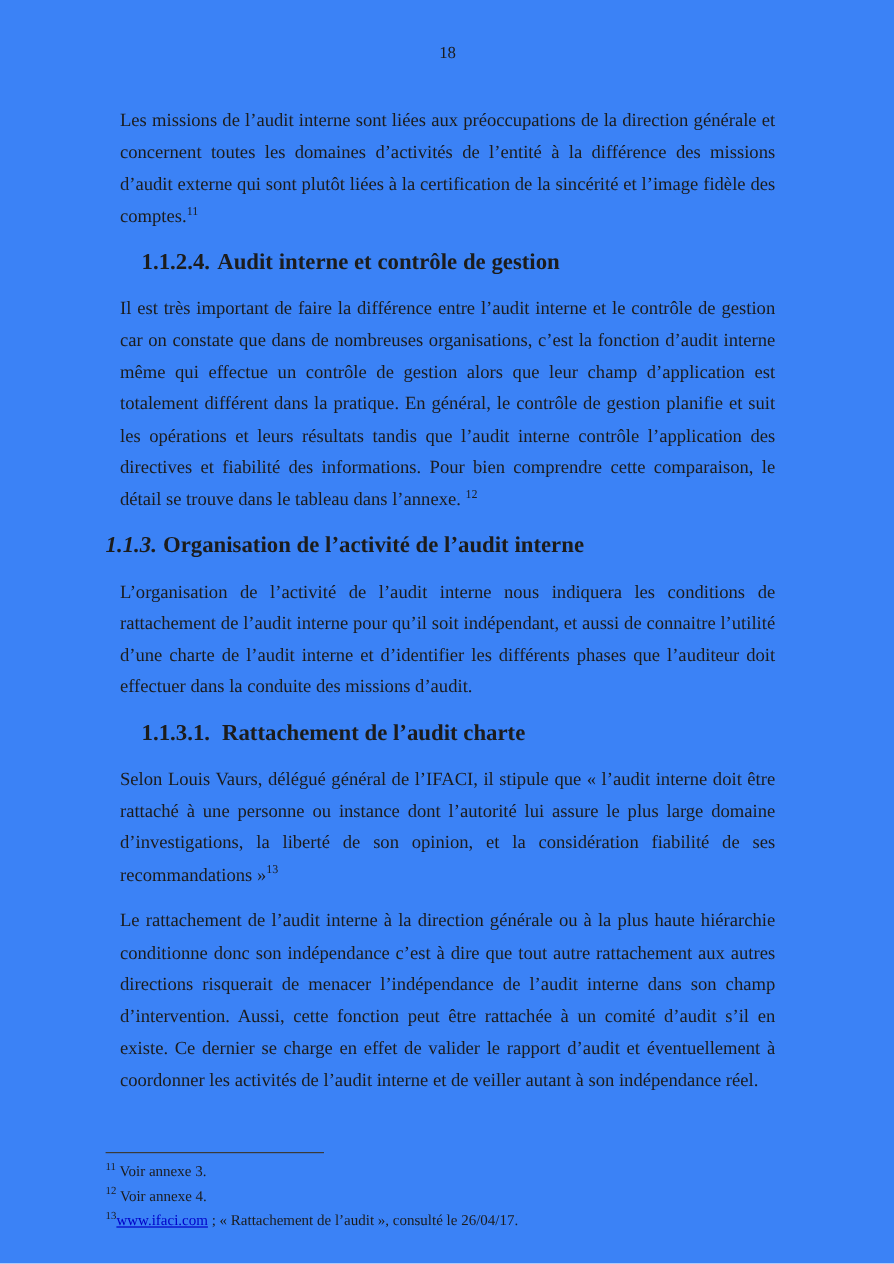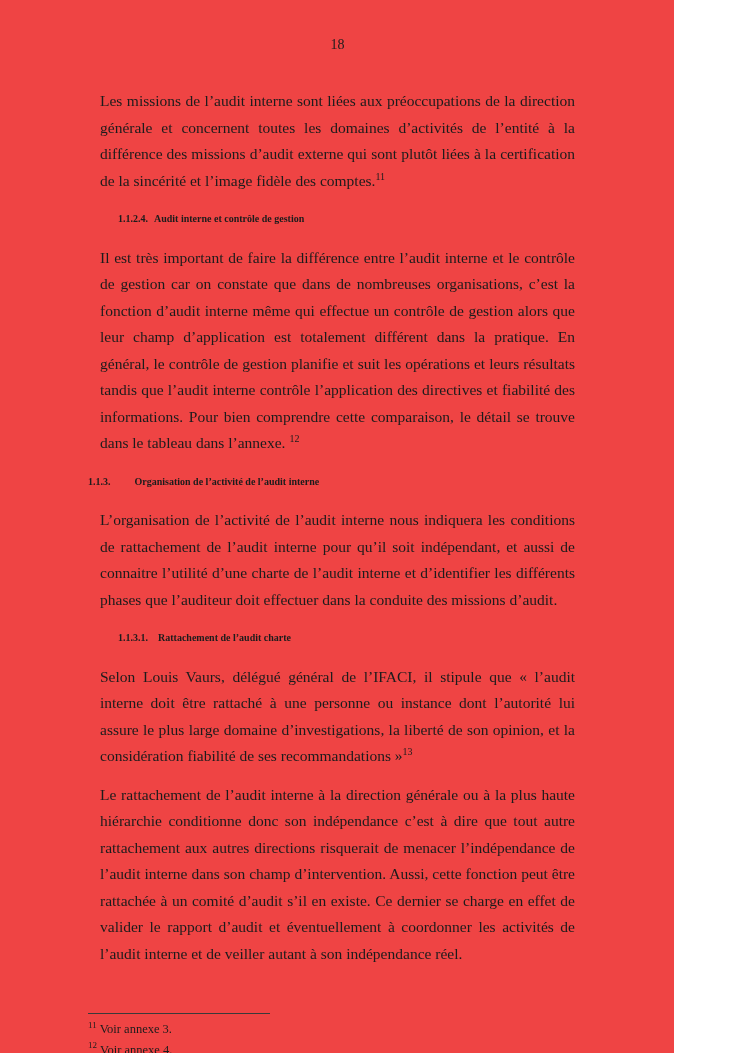--- a/index.html
+++ b/index.html
@@ -2,23 +2,23 @@
 <html><head>
 <meta charset="utf-8">
 <style>
   html, body {
     margin: 0;
     padding: 0;
     background: #ffffff;
   }
   .page {
     position: relative;
-    width: 674px;
+    width: 745px;
     height: 1053px;
-    background: #ef4444;
+    background: #3b82f6;
     box-sizing: border-box;
     padding: 36px 87px 0 88px;
     font-family: "Liberation Serif", serif;
     color: #1c1c1c;
     overflow: hidden;
   }
   .page-number {
     text-align: center;
     font-size: 14px;
     line-height: 18px;
@@ -30,29 +30,29 @@
     line-height: 26.5px;
     text-align: justify;
   }
   .fn-ref {
     font-size: 10px;
     vertical-align: super;
     line-height: 0;
   }
   h3.heading {
     margin: 0;
-    font-size: 10px;
+    font-size: 19px;
     line-height: 26.5px;
     font-weight: bold;
     text-align: left;
   }
   .h-indent { padding-left: 30px; }
   .num-gap-sm { margin-right: 6px; }
   .num-gap-md { margin-right: 10px; }
-  .num-gap-lg { margin-right: 24px; }
+  .num-gap-lg { margin-right: 5px; font-style: italic; }
   .mt-h1 { margin-top: 16px; }
   .mt-p2 { margin-top: 16px; }
   .mt-h2 { margin-top: 8px; }
   .mt-p3 { margin-top: 4px; }
   .mt-h3 { margin-top: 9px; }
   .mt-p5 { margin-top: 14px; }
   .footnotes {
     margin-top: 46px;
   }
   .footnote-rule {

